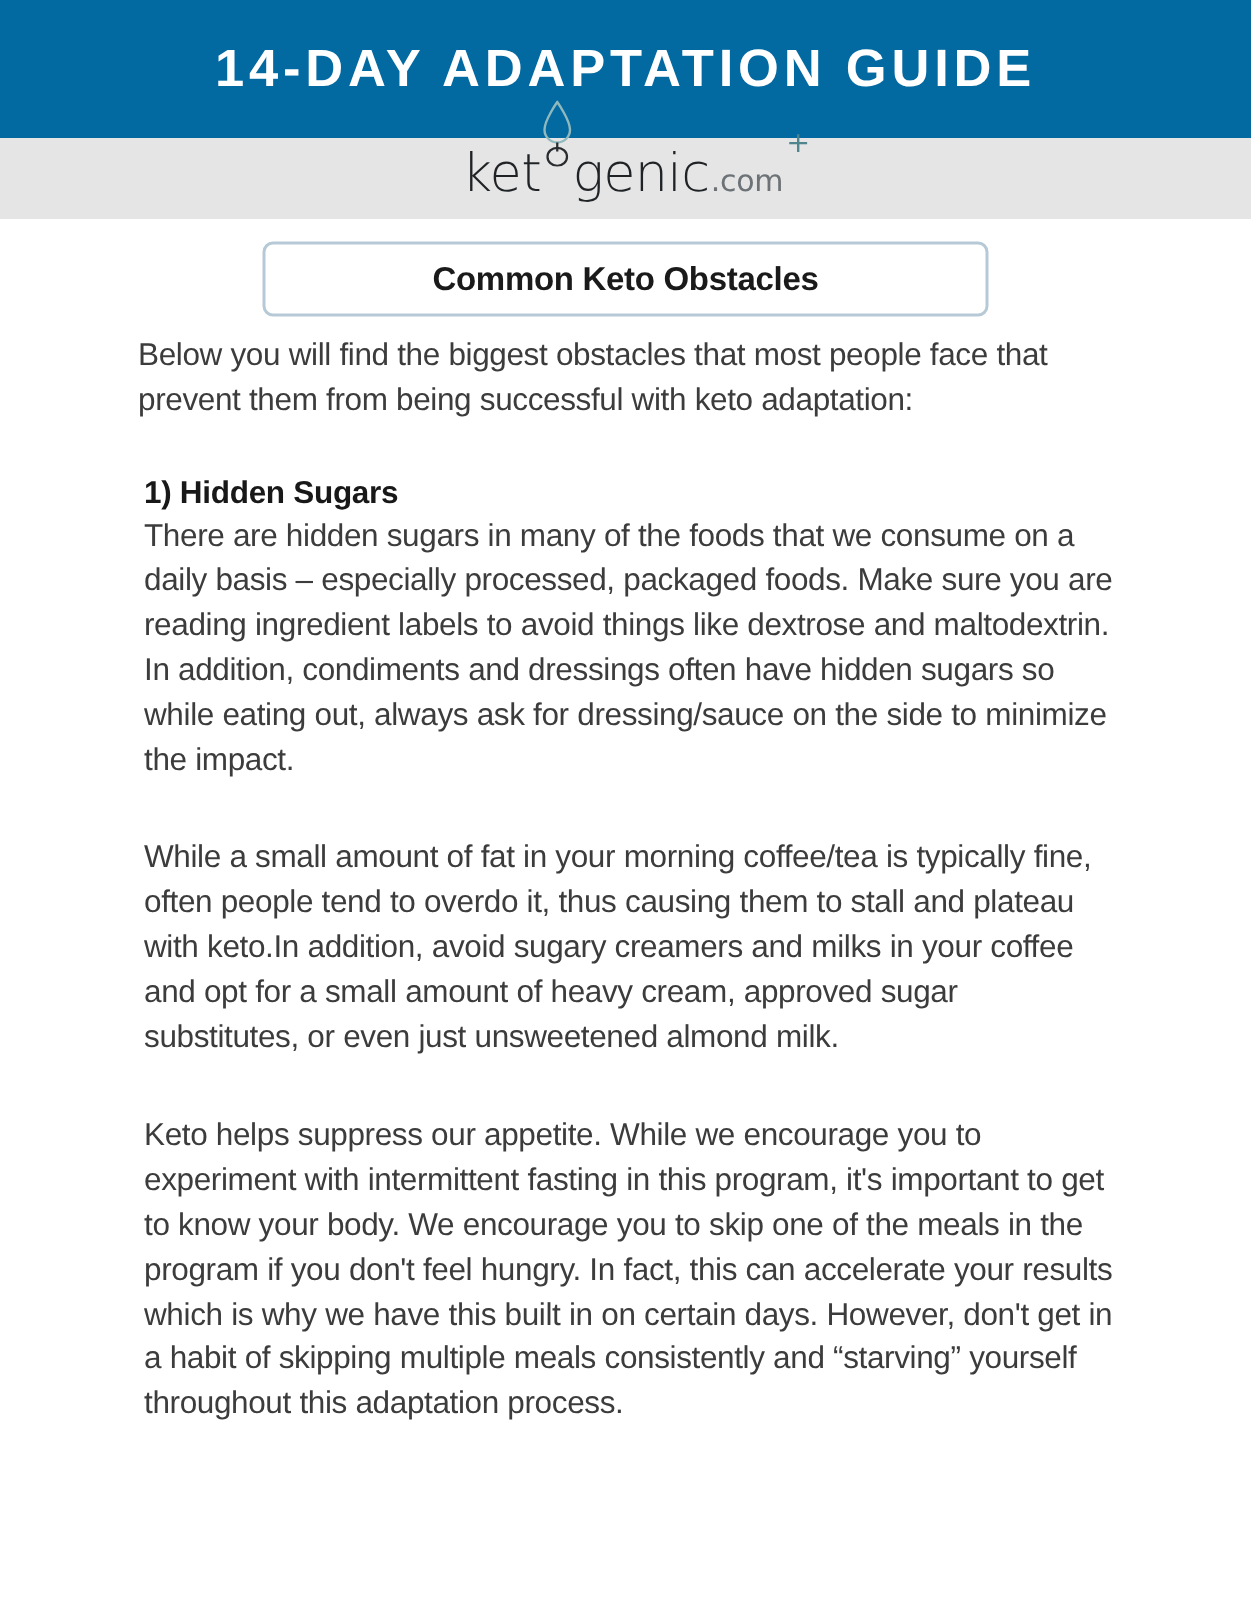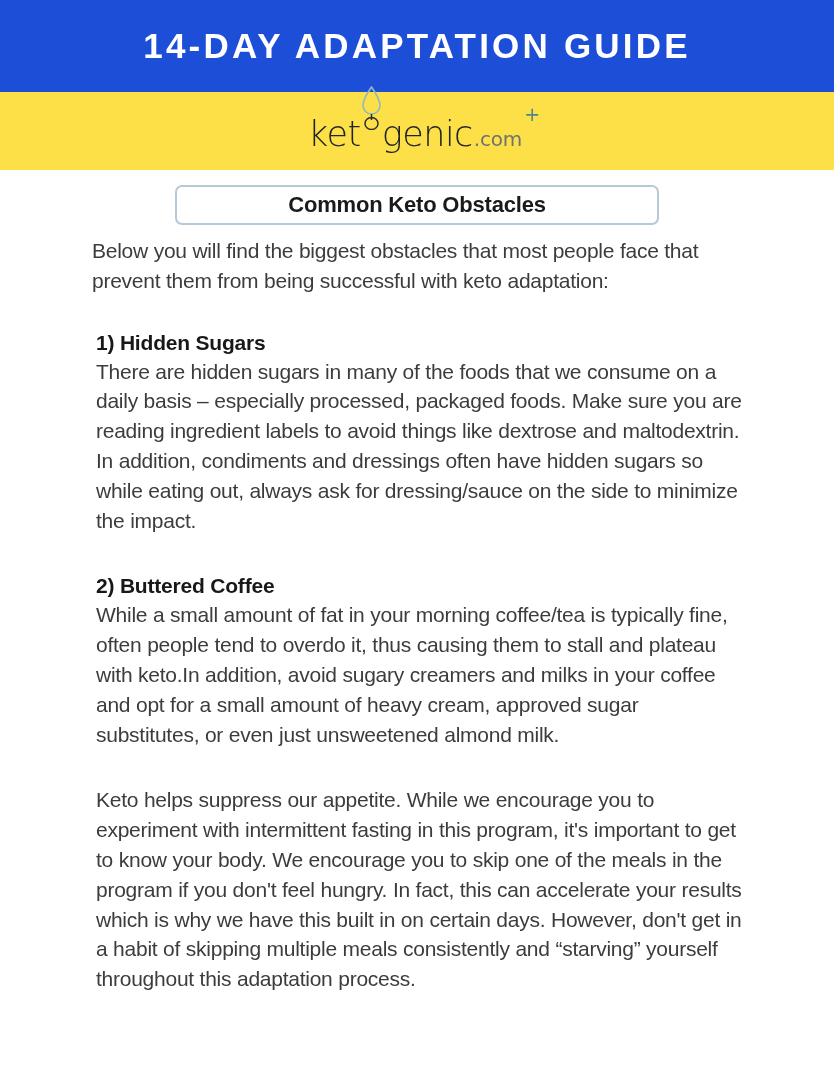--- a/index.html
+++ b/index.html
@@ -12,45 +12,44 @@
     height: 1080px;
     font-family: "Liberation Sans", sans-serif;
     overflow: hidden;
     position: relative;
   }
 
   
   .header-band {
     width: 834px;
     height: 92px;
-    background: #1d4ed8;
+    background: #0369a1;
     display: flex;
     align-items: center;
     justify-content: center;
     box-sizing: border-box;
   }
   .header-title {
     color: #ffffff;
     font-family: "Liberation Sans", sans-serif;
     font-size: 35px;
     font-weight: bold;
     letter-spacing: 3.2px;
     white-space: nowrap;
     line-height: 1;
     margin: 0;
     padding: 0 0 2px 0;
   }
 
   
   .logo-band {
     width: 834px;
-    height: 78px;
-    background: #fde047;
+    height: 54px;
+    background: #e5e5e5;
     display: flex;
-    align-items: center;
     justify-content: center;
     box-sizing: border-box;
   }
   .logo-wrap {
     position: relative;
     display: flex;
     align-items: baseline;
     transform: translateX(-2px);
   }
   .logo-word-a,
@@ -88,21 +87,21 @@
   }
 
   
   .page-body {
     padding: 0;
   }
 
   .section-title-box {
     margin: 15px auto 0 auto;
     width: 484px;
-    height: 40px;
+    height: 50px;
     border: 2px solid #b6c9d6;
     border-radius: 7px;
     background: #ffffff;
     display: flex;
     align-items: center;
     justify-content: center;
     box-sizing: border-box;
   }
   .section-title-text {
     font-family: "Liberation Sans", sans-serif;
@@ -177,21 +176,20 @@
     <div class="gap-lg"></div>
 
     <div class="block">
       <p class="heading">1) Hidden Sugars</p>
       <p class="para">There are hidden sugars in many of the foods that we consume on a daily basis – especially processed, packaged foods. Make sure you are reading ingredient labels to avoid things like dextrose and maltodextrin. In addition, condiments and dressings often have hidden sugars so while eating out, always ask for dressing/sauce on the side to minimize the impact.</p>
     </div>
 
     <div class="gap-lg"></div>
 
     <div class="block">
-      <p class="heading">2) Buttered Coffee</p>
       <p class="para">While a small amount of fat in your morning coffee/tea is typically fine, often people tend to overdo it, thus causing them to stall and plateau with keto.In addition, avoid sugary creamers and milks in your coffee and opt for a small amount of heavy cream, approved sugar substitutes, or even just unsweetened almond milk.</p>
     </div>
 
     <div class="gap-lg"></div>
 
     <div class="block">
       <p class="para">Keto helps suppress our appetite. While we encourage you to experiment with intermittent fasting in this program, it's important to get to know your body. We encourage you to skip one of the meals in the program if you don't feel hungry. In fact, this can accelerate your results which is why we have this built in on certain days. However, don't get in a habit of skipping multiple meals consistently and “starving” yourself throughout this adaptation process.</p>
     </div>
 
   </div>

